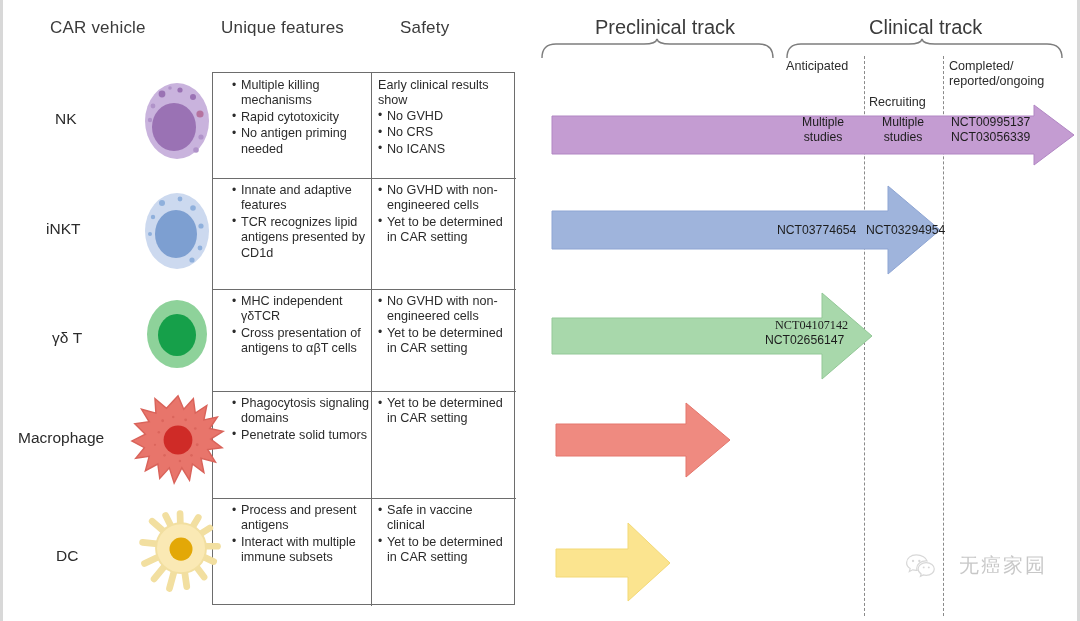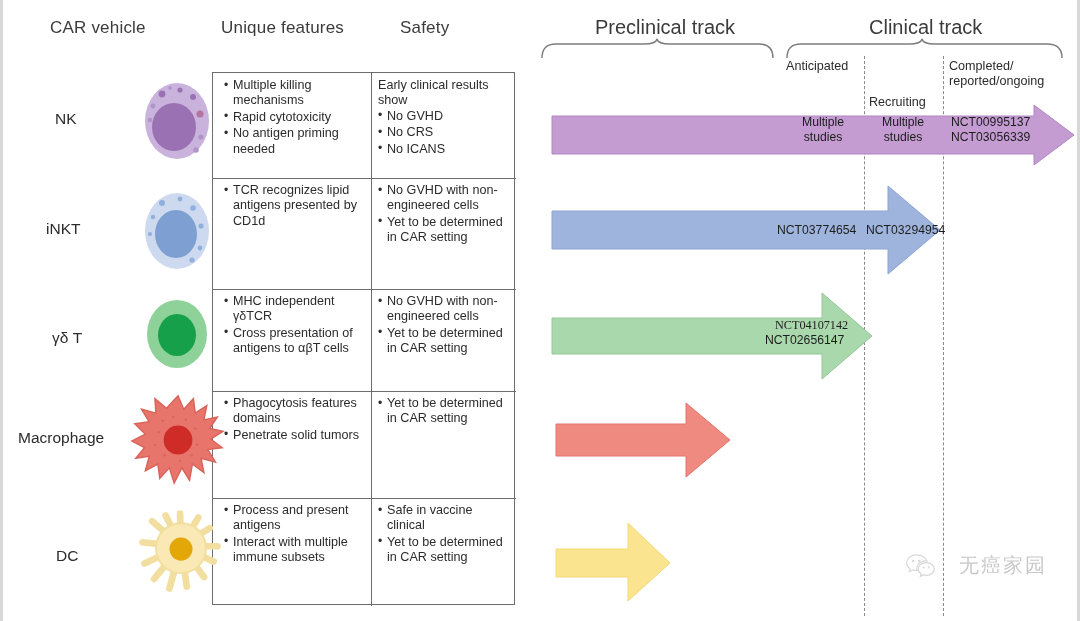--- a/index.html
+++ b/index.html
@@ -9,21 +9,21 @@
   .col-head{position:absolute;font-size:17px;color:#3b3b3b;letter-spacing:.2px;white-space:nowrap;}
 
   
   .tbl{position:absolute;left:212px;top:72px;width:303px;height:533px;
        border:1px solid #6d6d6d;box-sizing:border-box;}
   .vline{position:absolute;left:158px;top:0;width:1px;height:533px;background:#6d6d6d;}
   .rowline{position:absolute;left:0;width:303px;height:1px;background:#6d6d6d;}
 
   .cell{position:absolute;box-sizing:border-box;padding:5px 6px 0 7px;
         font-size:12.6px;line-height:15.4px;color:#2b2b2b;}
-  .cell.feat{left:4px;width:158px;}
+  .cell.feat{left:12px;width:158px;}
   .cell.safe{left:158px;width:145px;}
   .cell ul{margin:0;padding:0;list-style:none;}
   .cell li{position:relative;padding-left:9px;margin-bottom:1px;}
   .cell li:before{content:"\2022";position:absolute;left:0;top:-.5px;font-size:12px;}
   .cell p{margin:0 0 0 0;}
 
   
   .rowlabel{position:absolute;font-size:15.5px;color:#2b2b2b;white-space:nowrap;}
 
   
@@ -71,20 +71,21 @@
       <p>Early clinical results show</p>
       <ul>
         <li>No GVHD</li>
         <li>No CRS</li>
         <li>No ICANS</li>
       </ul>
     </div>
 
     <div class="cell feat" style="top:105px;height:111px;">
       <ul>
+        <li>Innate and adaptive features</li>
         <li>TCR recognizes lipid antigens presented by CD1d</li>
       </ul>
     </div>
     <div class="cell safe" style="top:105px;height:111px;">
       <ul>
         <li>No GVHD with non-engineered cells</li>
         <li>Yet to be determined in CAR setting</li>
       </ul>
     </div>
 
@@ -96,21 +97,21 @@
     </div>
     <div class="cell safe" style="top:216px;height:102px;">
       <ul>
         <li>No GVHD with non-engineered cells</li>
         <li>Yet to be determined in CAR setting</li>
       </ul>
     </div>
 
     <div class="cell feat" style="top:318px;height:107px;">
       <ul>
-        <li>Phagocytosis features domains</li>
+        <li>Phagocytosis signaling domains</li>
         <li>Penetrate solid tumors</li>
       </ul>
     </div>
     <div class="cell safe" style="top:318px;height:107px;">
       <ul>
         <li>Yet to be determined in CAR setting</li>
       </ul>
     </div>
 
     <div class="cell feat" style="top:425px;height:108px;">

